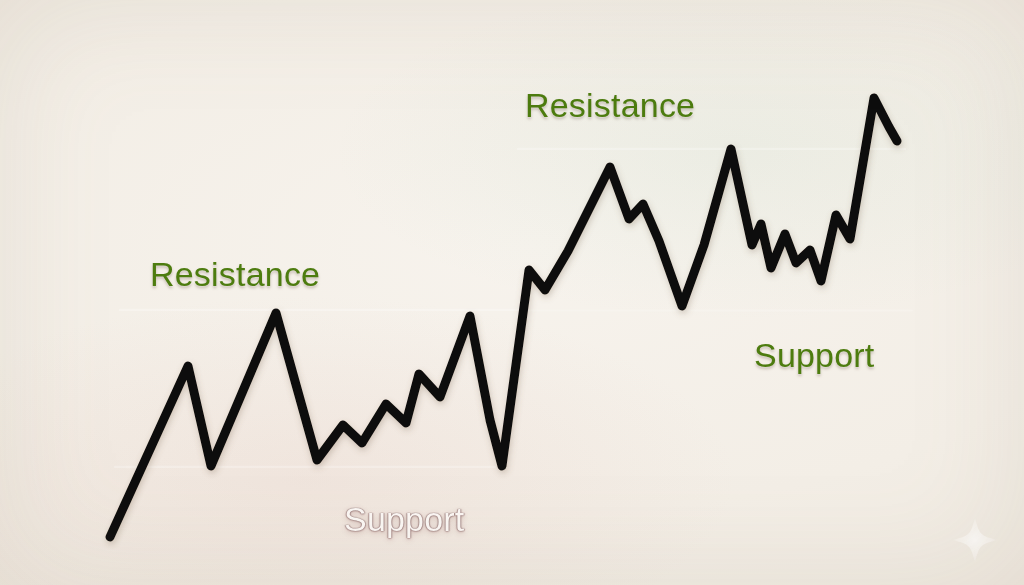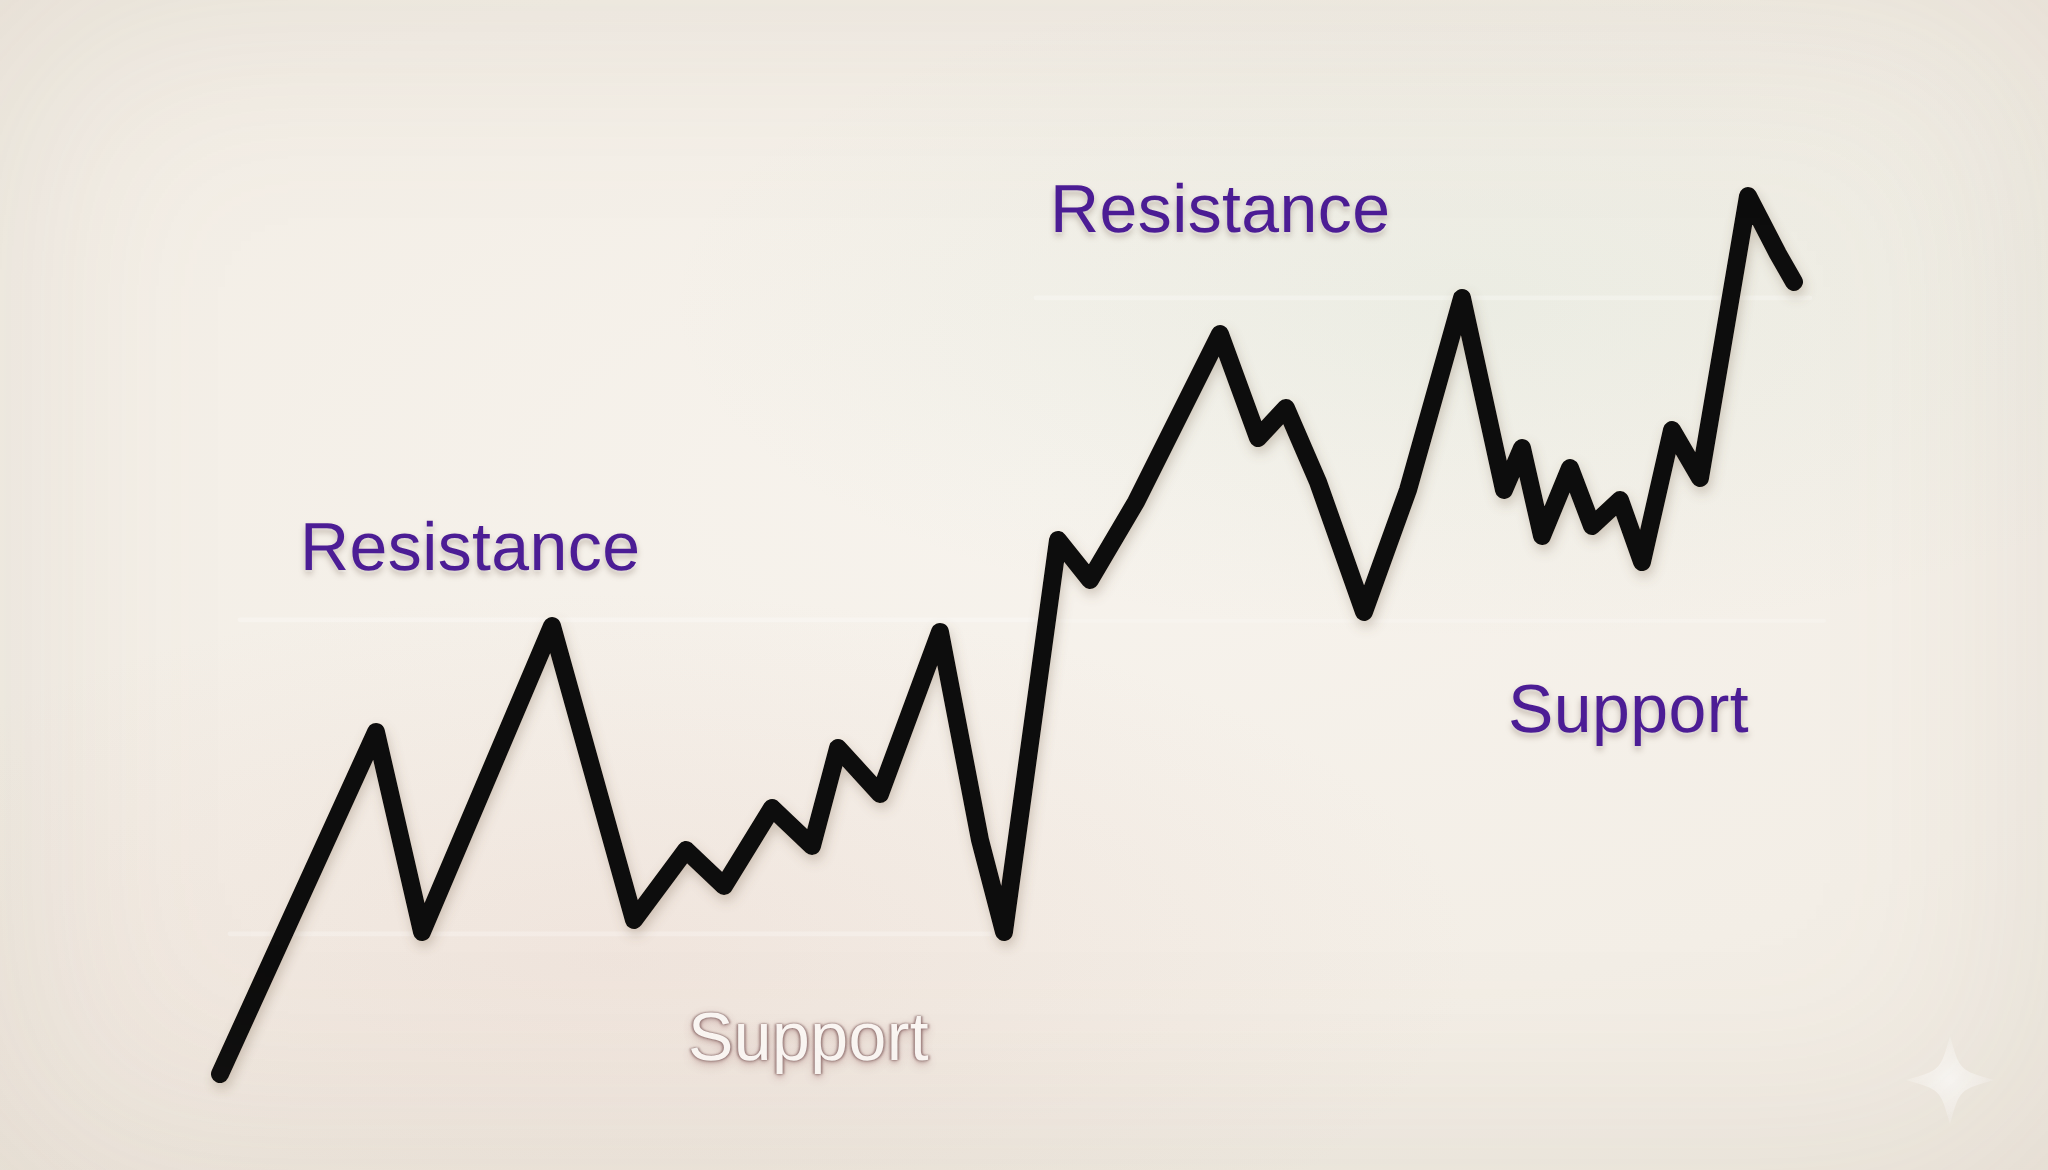--- a/index.html
+++ b/index.html
@@ -45,21 +45,21 @@
     overflow: visible;
   }
   .cap-label {
     position: absolute;
     white-space: nowrap;
     font-weight: 400;
     letter-spacing: 0.2px;
     user-select: none;
   }
   .cap-dark {
-    color: #4c1d95;
+    color: #4d7c0f;
     text-shadow:
       0 2px 3px rgba(120,100,85,0.40),
       0 1px 0 rgba(255,255,255,0.55);
   }
   .cap-light {
     color: #fbf7f4;
     text-shadow:
       0 0 1px rgba(120,95,95,0.85),
       0 1px 2px rgba(150,110,110,0.55),
       0 2px 6px rgba(170,120,120,0.40),

